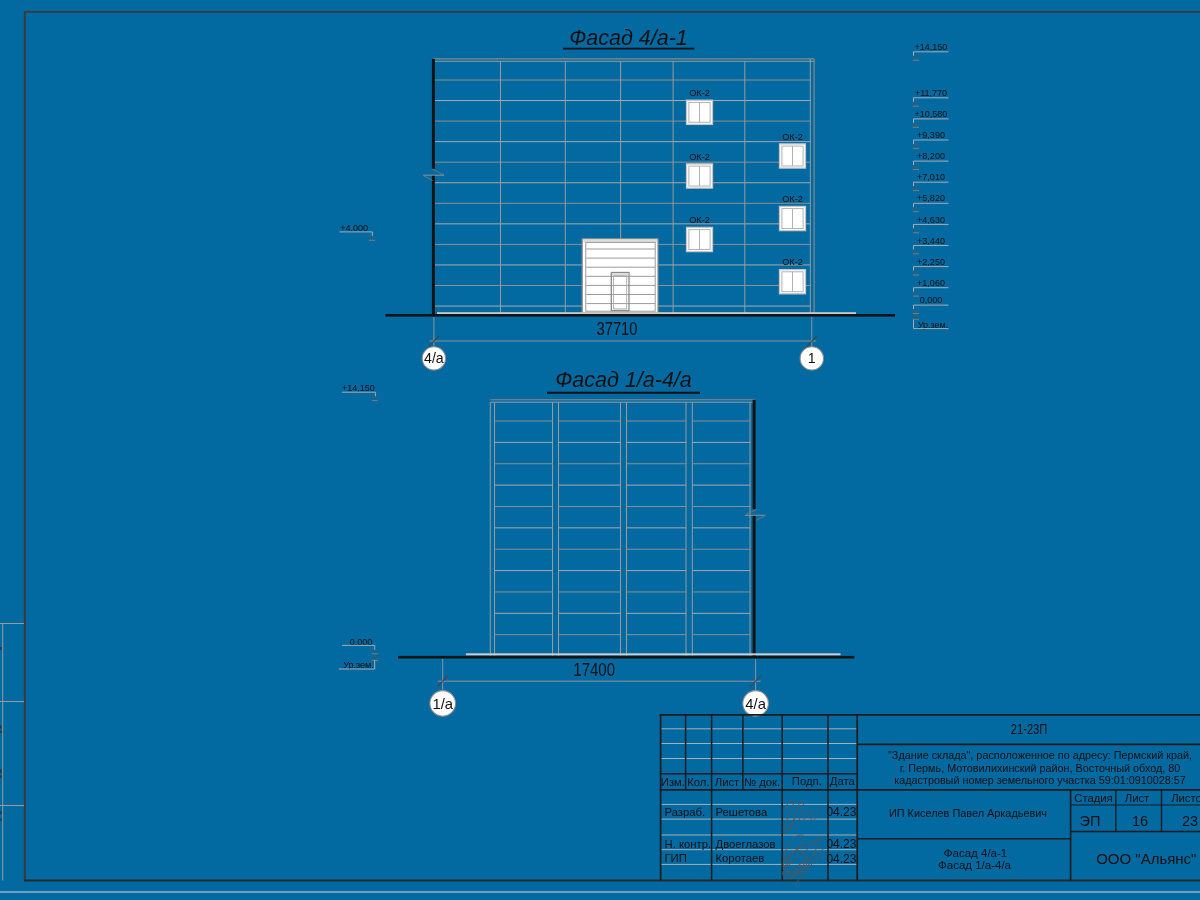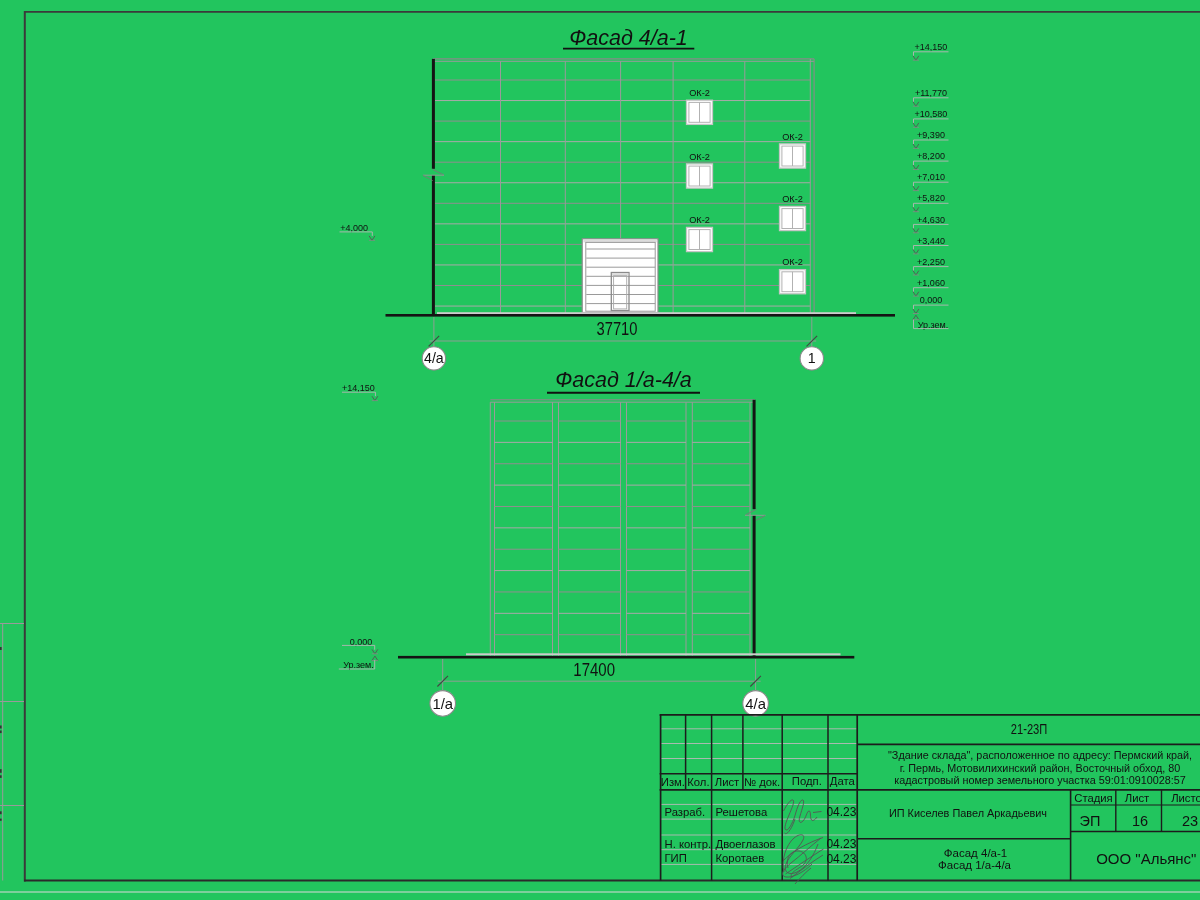--- a/index.html
+++ b/index.html
@@ -1,17 +1,17 @@
 <!DOCTYPE html>
 <html lang="ru"><head>
 <meta charset="utf-8">
 <title>Фасады</title>
 <style>
   html,body { margin:0; padding:0; background:#ffffff; }
-  .sheet { position:relative; width:1200px; height:900px; background:#22c55e; overflow:hidden; }
+  .sheet { position:relative; width:1200px; height:900px; background:#0369a1; overflow:hidden; }
   svg { display:block; }
   text { font-family:"Liberation Sans", sans-serif; }
 </style>
 </head>
 <body>
 <div class="sheet">
 <svg width="1200" height="900" viewBox="0 0 1200 900" xmlns="http://www.w3.org/2000/svg">
 
 <g>
 <line x1="24" y1="11.8" x2="1200" y2="11.8" stroke="#3a3a3a" stroke-width="1.8"></line>

